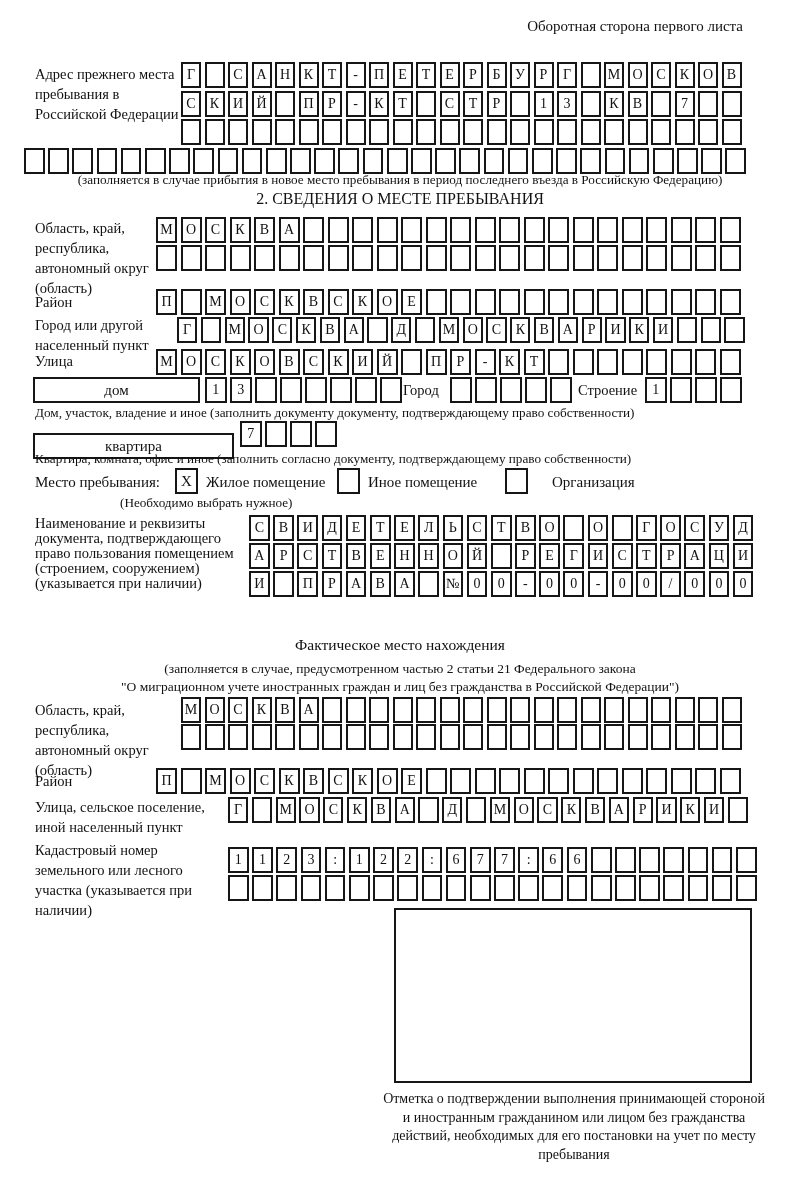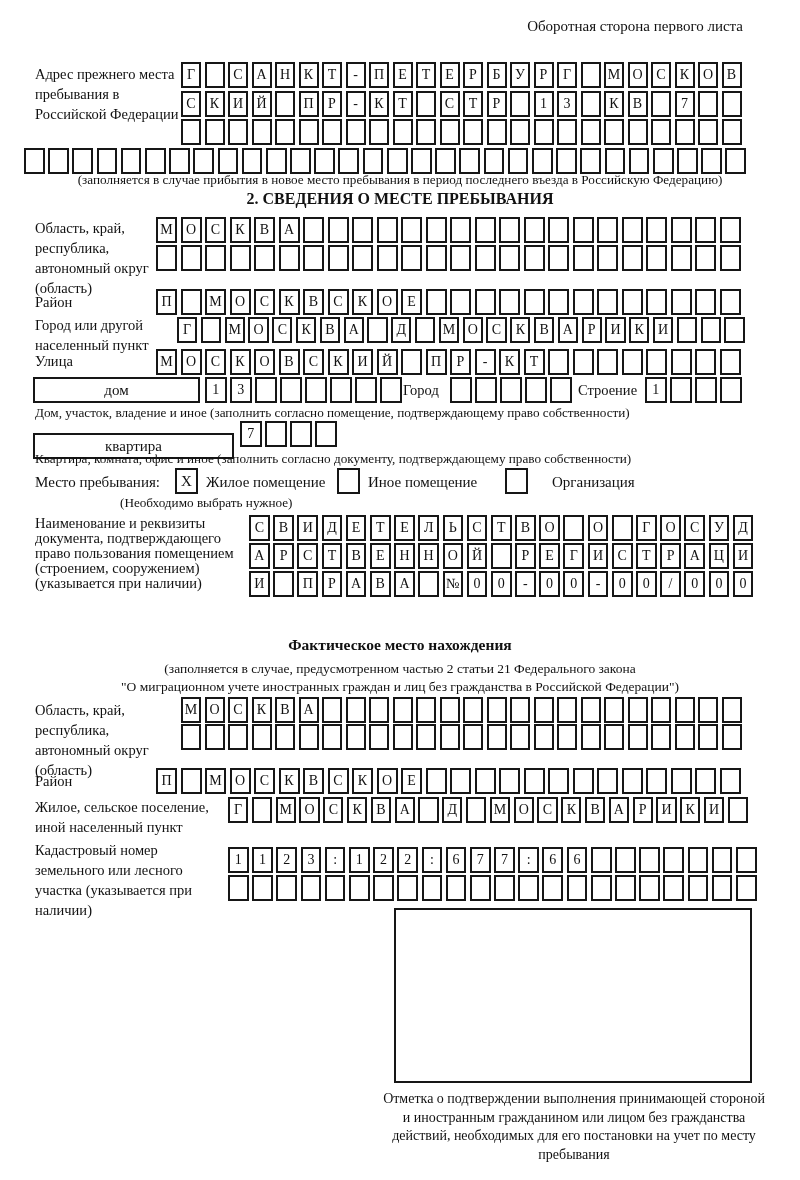--- a/index.html
+++ b/index.html
@@ -4,21 +4,21 @@
 <style>
   html,body{margin:0;padding:0;background:#ffffff;}
   #page{
     position:relative;width:800px;height:1180px;background:#fff;
     font-family:"Liberation Serif","DejaVu Serif",serif;color:#111;
     overflow:hidden;
   }
   .lbl{position:absolute;font-size:14.5px;line-height:20px;}
   .cap{position:absolute;font-size:13.2px;line-height:17px;}
   .center{text-align:center;left:0;width:800px;}
-  .title{position:absolute;font-weight:bold;font-size:16px;text-align:center;left:0;width:800px;}
+  .title{position:absolute;font-weight:normal;font-size:16px;text-align:center;left:0;width:800px;}
   .cellrow{position:absolute;display:flex;gap:3.5px;}
   .cell{
     box-sizing:border-box;width:var(--cw,20px);height:26px;
     border:2px solid #161616;display:flex;align-items:center;justify-content:center;
     font-size:14px;line-height:1;background:#fff;flex:none;
   }
   .longbox{
     position:absolute;box-sizing:border-box;height:26px;border:2px solid #161616;
     display:flex;align-items:center;justify-content:center;font-size:15px;background:#fff;
   }
@@ -308,21 +308,21 @@
       <span class="cell"></span>
       <span class="cell"></span>
     </div>
   <div class="lbl" style="left:578px;top:380px;">Строение</div>
   <div class="cellrow" style="left:645px;top:377px;--cw:21.5px;">
       <span class="cell">1</span>
       <span class="cell"></span>
       <span class="cell"></span>
       <span class="cell"></span>
     </div>
-  <div class="cap" style="left:35px;top:404px;">Дом, участок, владение и иное (заполнить согласно помещение, подтверждающему право собственности)</div>
+  <div class="cap" style="left:35px;top:404px;">Дом, участок, владение и иное (заполнить документу документу, подтверждающему право собственности)</div>
 
   <div class="longbox" style="left:33px;top:421px;width:201px;margin-top:12px;">квартира</div>
   <div class="cellrow" style="left:240px;top:421px;--cw:21.5px;">
       <span class="cell">7</span>
       <span class="cell"></span>
       <span class="cell"></span>
       <span class="cell"></span>
     </div>
   <div class="cap" style="left:35px;top:450px;">Квартира, комната, офис и иное (заполнить согласно документу, подтверждающему право собственности)</div>
 
@@ -491,21 +491,21 @@
       <span class="cell"></span>
       <span class="cell"></span>
       <span class="cell"></span>
       <span class="cell"></span>
       <span class="cell"></span>
       <span class="cell"></span>
       <span class="cell"></span>
       <span class="cell"></span>
     </div>
 
-  <div class="lbl" style="left:35px;top:797px;width:195px;">Жилое, сельское поселение, иной населенный пункт</div>
+  <div class="lbl" style="left:35px;top:797px;width:195px;">Улица, сельское поселение, иной населенный пункт</div>
   <div class="cellrow" style="left:228px;top:797px;--cw:20.3px;">
       <span class="cell">Г</span>
       <span class="cell"></span>
       <span class="cell">М</span>
       <span class="cell">О</span>
       <span class="cell">С</span>
       <span class="cell">К</span>
       <span class="cell">В</span>
       <span class="cell">А</span>
       <span class="cell"></span>

